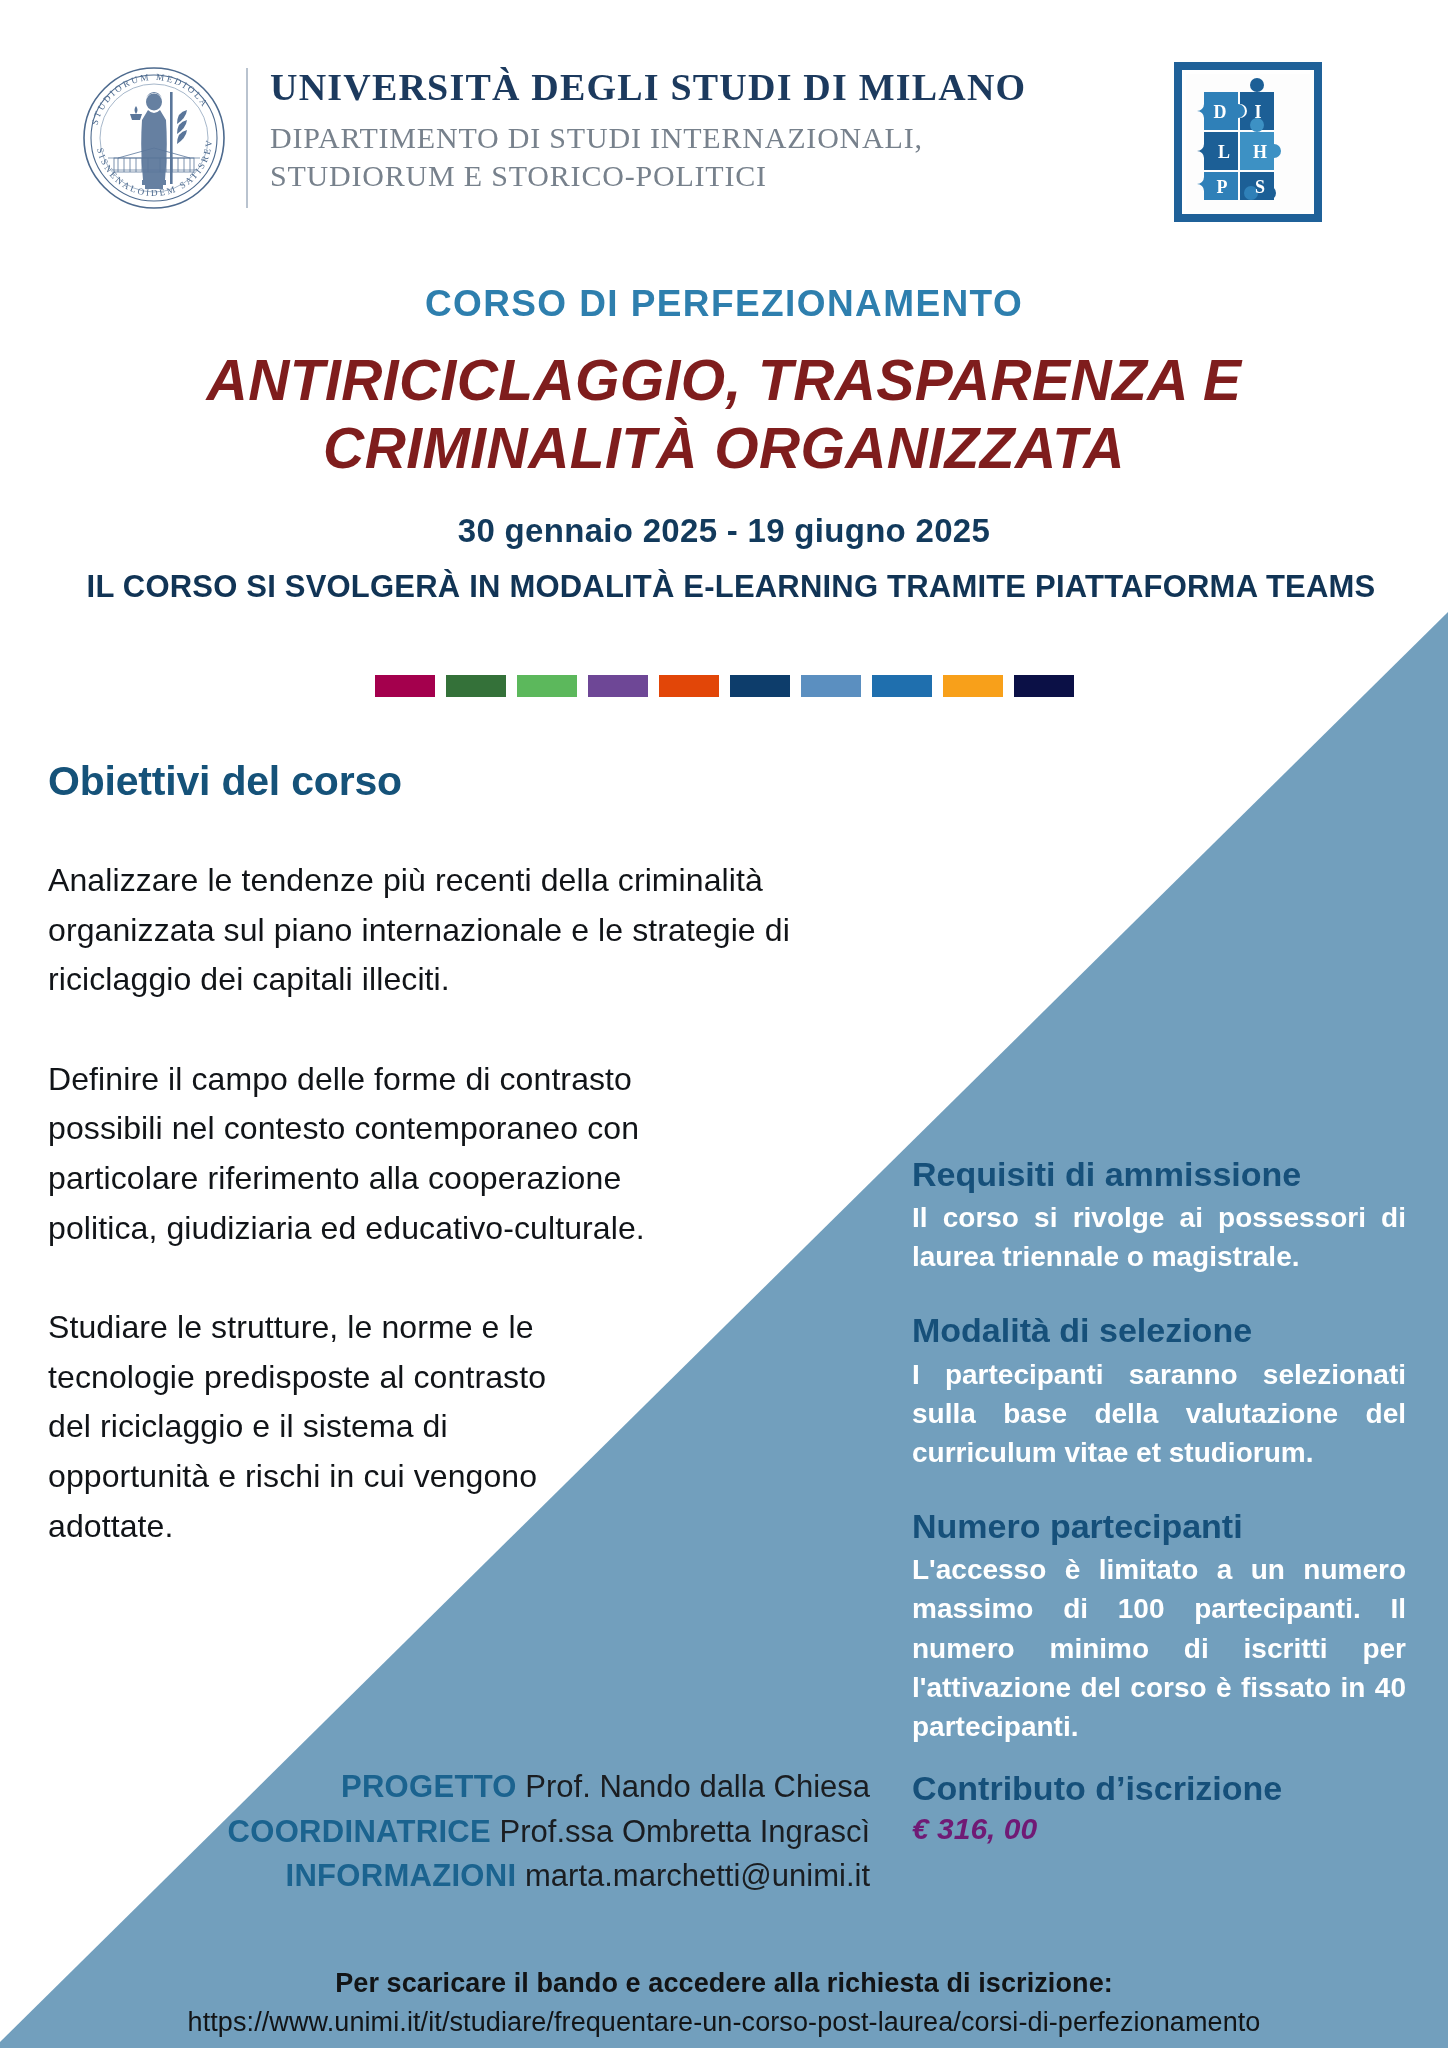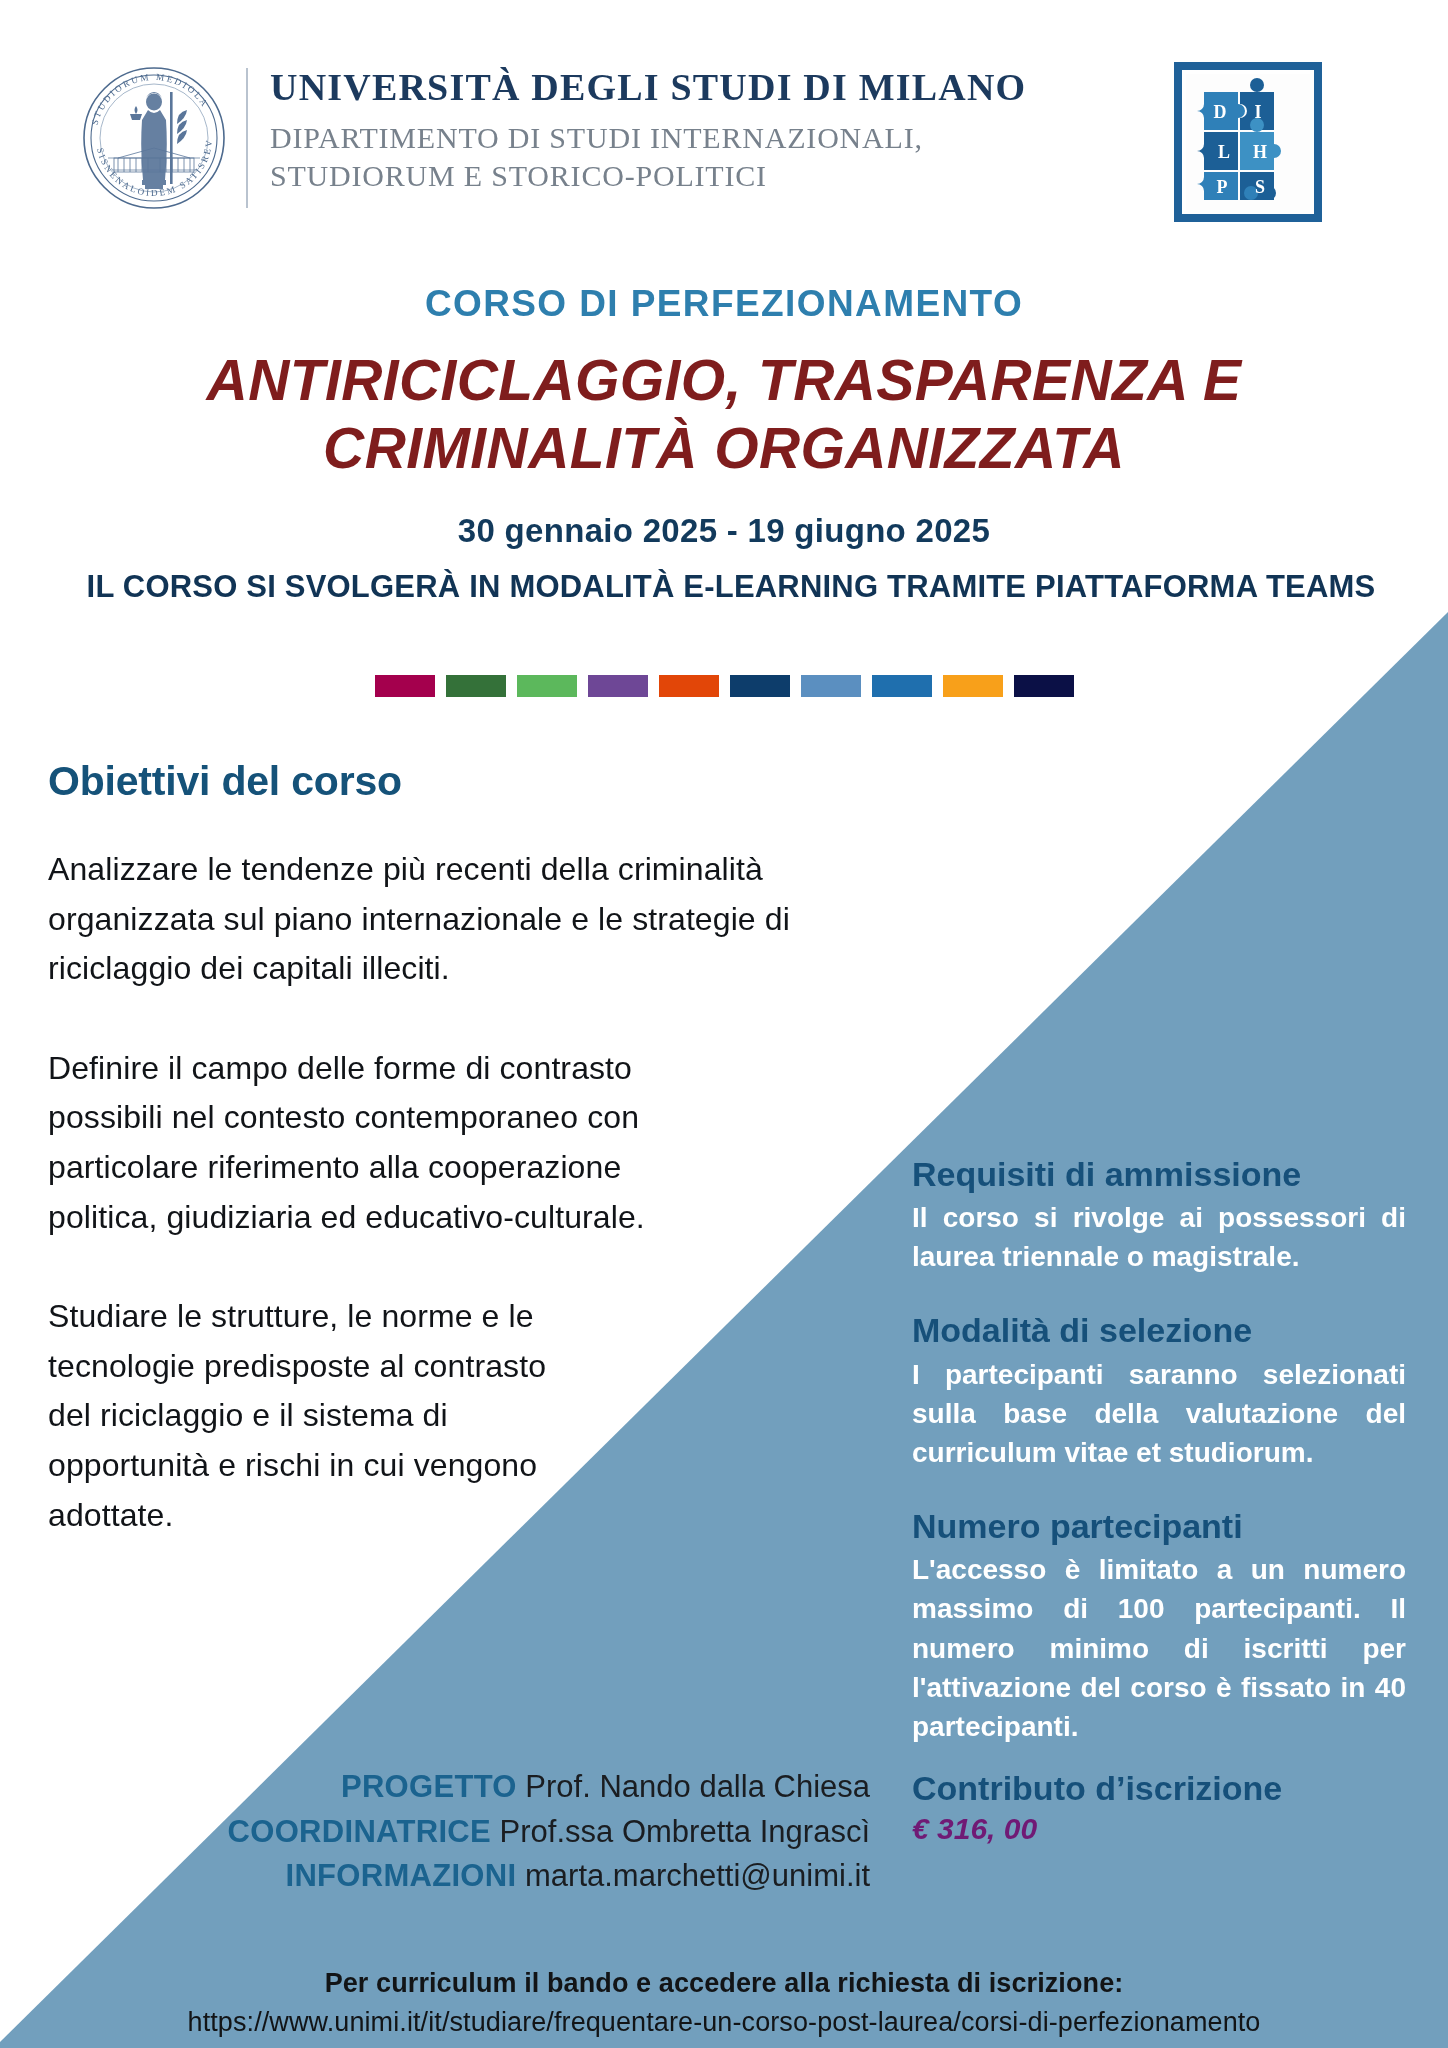--- a/index.html
+++ b/index.html
@@ -81,21 +81,21 @@
     display: flex; justify-content: center; gap: 11px; z-index: 5;
   }
   .swatch { width: 60px; height: 22px; }
 
   
   #left-col { position: absolute; left: 48px; top: 758px; width: 1010px; z-index: 5; }
   #objectives-heading {
     font-size: 41px; font-weight: 700; color: #155279; letter-spacing: -0.2px;
   }
   .obj-para {
-    margin-top: 40px;
+    margin-top: 51px;
     font-size: 32px; color: #111418; line-height: 1.55; letter-spacing: 0.1px;
   }
   .obj-para.p2 { margin-top: 50px; }
   .obj-para.p3 { margin-top: 50px; }
 
   
   #right-col { position: absolute; left: 912px; top: 1154px; width: 494px; z-index: 6; }
   .r-heading {
     font-size: 34px; font-weight: 700; color: #16507a;
     line-height: 1.18; margin-bottom: 4px;
@@ -275,17 +275,17 @@
     <div id="contributo-value">€ 316, 00</div>
   </div>
 
   <div id="credits">
       <div class="credit-line"><span class="credit-key">PROGETTO</span><span> Prof. Nando dalla Chiesa</span></div>
       <div class="credit-line"><span class="credit-key">COORDINATRICE</span><span> Prof.ssa Ombretta Ingrascì</span></div>
       <div class="credit-line"><span class="credit-key">INFORMAZIONI</span><span> marta.marchetti@unimi.it</span></div>
     </div>
 
   <div id="footer">
-    <div id="footer-lead">Per curriculum il bando e accedere alla richiesta di iscrizione:</div>
+    <div id="footer-lead">Per scaricare il bando e accedere alla richiesta di iscrizione:</div>
     <div id="footer-url">https://www.unimi.it/it/studiare/frequentare-un-corso-post-laurea/corsi-di-perfezionamento</div>
   </div>
 
 </div>
 
 </body></html>

